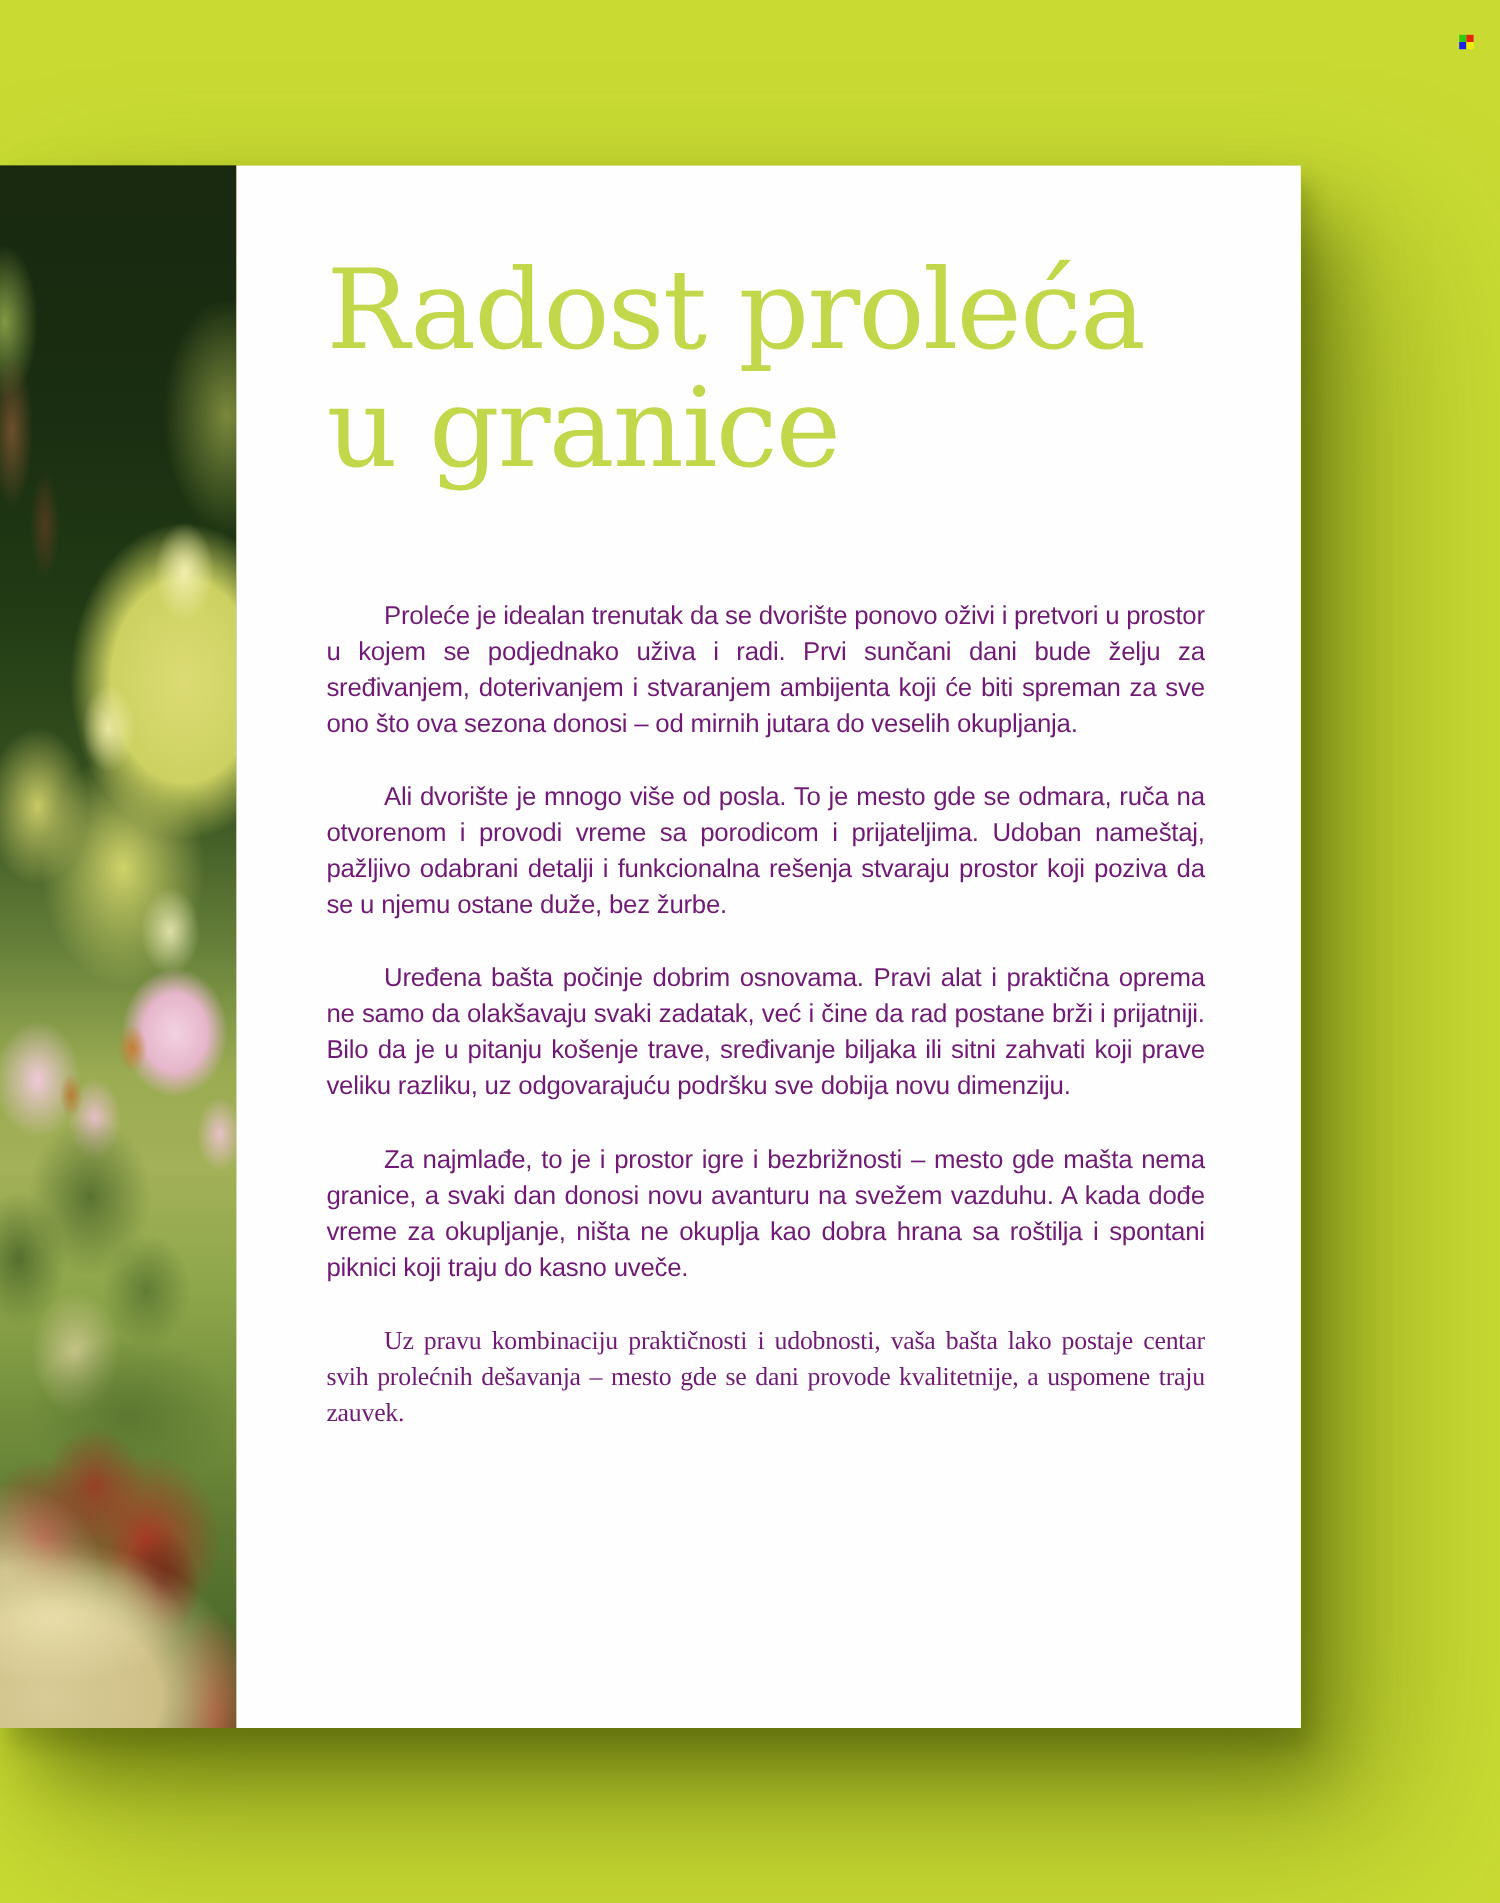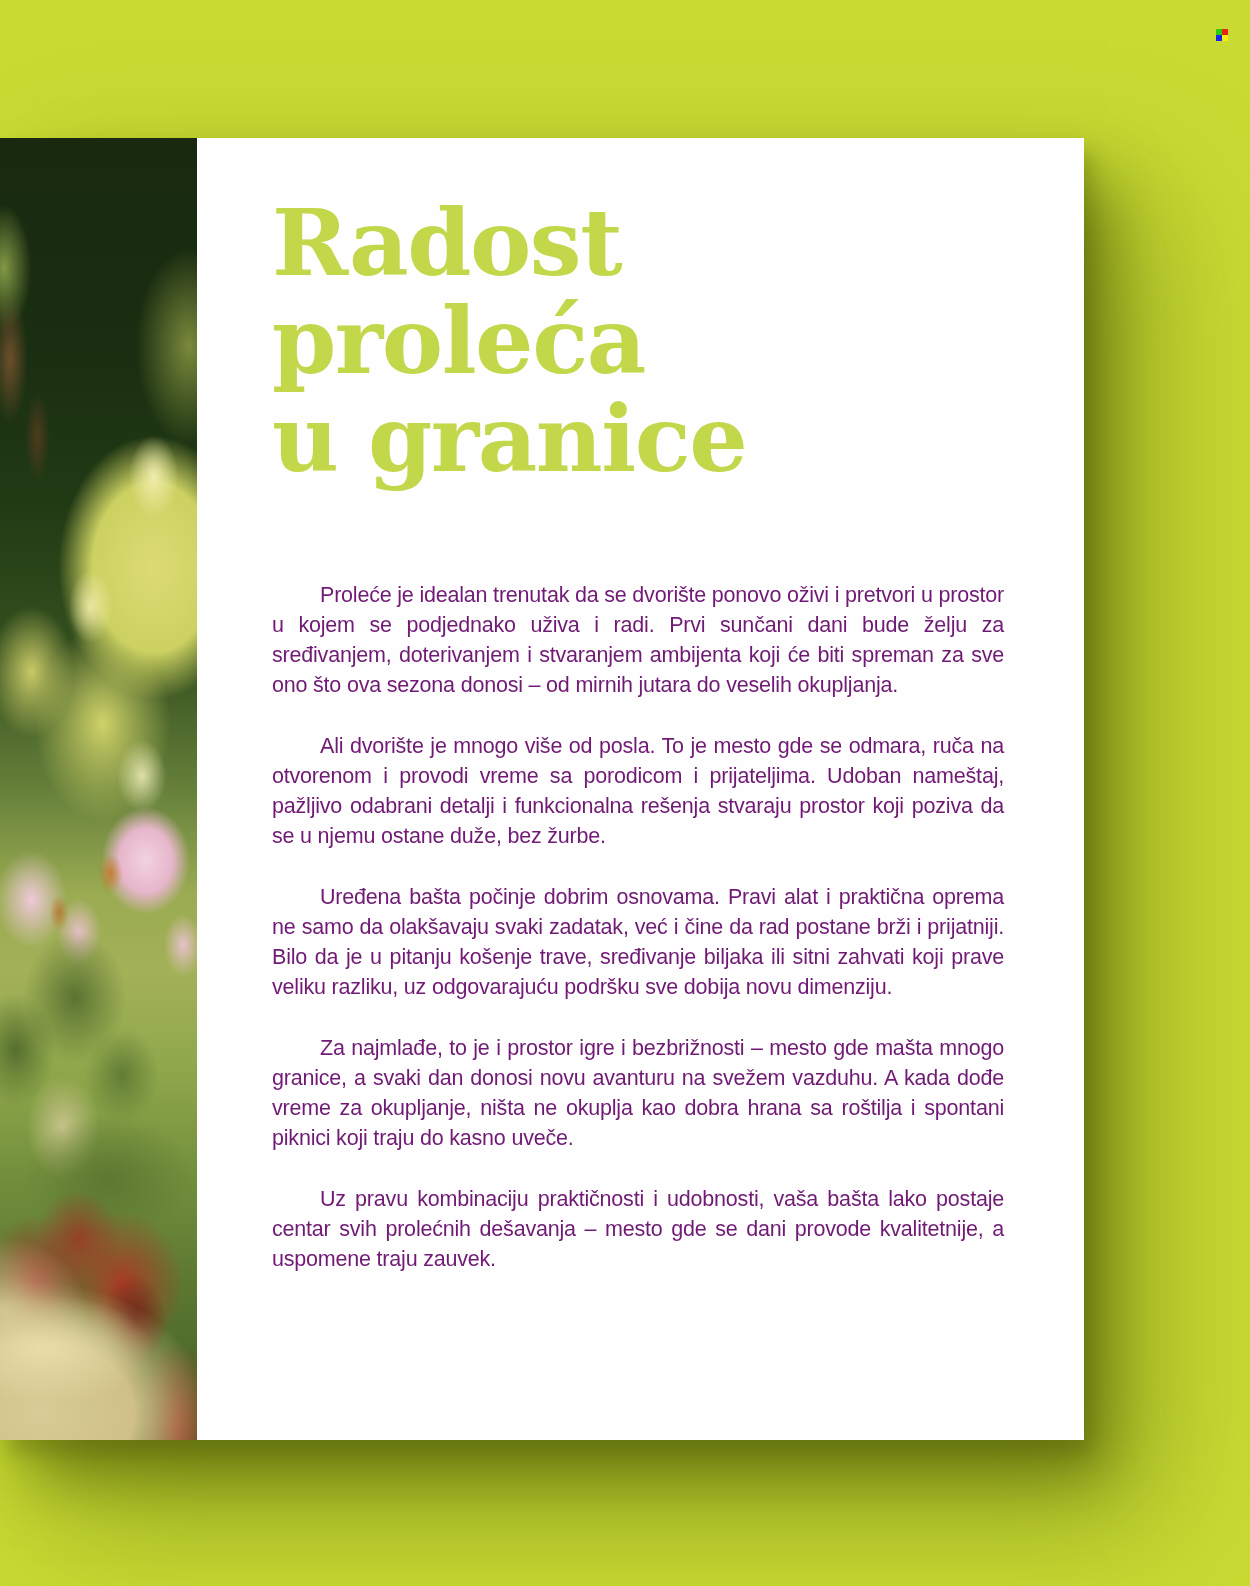--- a/index.html
+++ b/index.html
@@ -69,38 +69,38 @@
       linear-gradient(180deg,#18290f 0%,#1a2e11 16%,#213a14 28%,#36511f 40%,#66803a 50%,#9aab52 58%,#a3b158 64%,#8ea64a 72%,#728e3c 80%,#5c7830 88%,#49662a 96%,#3f5c24 100%);
   }
 
   .page{
     flex:1 1 auto;
     background:#fefefe;
     padding:0 80px 0 75px;
     box-sizing:border-box;
   }
   h1.title{
-    margin:56px 0 0 0;
+    margin:72px 0 0 0;
     font-family:"DejaVu Serif","Liberation Serif",serif;
-    font-weight:bold;
+    font-weight:normal;
     font-size:92px;
     line-height:98px;
     letter-spacing:-1.5px;
     color:#c3d74a;
   }
   .article-body{
     margin-top:92px;
     color:#701a75;
     font-size:21.5px;
     line-height:30px;
     letter-spacing:-0.2px;
     text-align:justify;
   }
   .article-body p{margin:0 0 31px 0;text-indent:48px;}
-  .article-body p:last-child{margin-bottom:0;}
+  .article-body p:last-child{margin-bottom:0;font-family:Liberation Serif, serif;}
 </style>
 </head>
 <body>
 
 <div class="canvas">
 
   <span class="corner-icon">
     <i style="background-color: rgb(46, 204, 14);"></i>
     <i style="background-color: rgb(232, 36, 13);"></i>
     <i style="background-color: rgb(26, 35, 230);"></i>
@@ -111,19 +111,19 @@
 
     <div class="photo"></div>
 
     <div class="page">
       <h1 class="title"><span>Radost proleća</span><br><span>u granice</span></h1>
 
       <div class="article-body">
         <p>Proleće je idealan trenutak da se dvorište ponovo oživi i pretvori u prostor u kojem se podjednako uživa i radi. Prvi sunčani dani bude želju za sređivanjem, doterivanjem i stvaranjem ambijenta koji će biti spreman za sve ono što ova sezona donosi – od mirnih jutara do veselih okupljanja.</p>
         <p>Ali dvorište je mnogo više od posla. To je mesto gde se odmara, ruča na otvorenom i provodi vreme sa porodicom i prijateljima. Udoban nameštaj, pažljivo odabrani detalji i funkcionalna rešenja stvaraju prostor koji poziva da se u njemu ostane duže, bez žurbe.</p>
         <p>Uređena bašta počinje dobrim osnovama. Pravi alat i praktična oprema ne samo da olakšavaju svaki zadatak, već i čine da rad postane brži i prijatniji. Bilo da je u pitanju košenje trave, sređivanje biljaka ili sitni zahvati koji prave veliku razliku, uz odgovarajuću podršku sve dobija novu dimenziju.</p>
-        <p>Za najmlađe, to je i prostor igre i bezbrižnosti – mesto gde mašta mnogo granice, a svaki dan donosi novu avanturu na svežem vazduhu. A kada dođe vreme za okupljanje, ništa ne okuplja kao dobra hrana sa roštilja i spontani piknici koji traju do kasno uveče.</p>
+        <p>Za najmlađe, to je i prostor igre i bezbrižnosti – mesto gde mašta nema granice, a svaki dan donosi novu avanturu na svežem vazduhu. A kada dođe vreme za okupljanje, ništa ne okuplja kao dobra hrana sa roštilja i spontani piknici koji traju do kasno uveče.</p>
         <p>Uz pravu kombinaciju praktičnosti i udobnosti, vaša bašta lako postaje centar svih prolećnih dešavanja – mesto gde se dani provode kvalitetnije, a uspomene traju zauvek.</p>
       </div>
     </div>
 
   </div>
 </div>
 
 </body></html>

